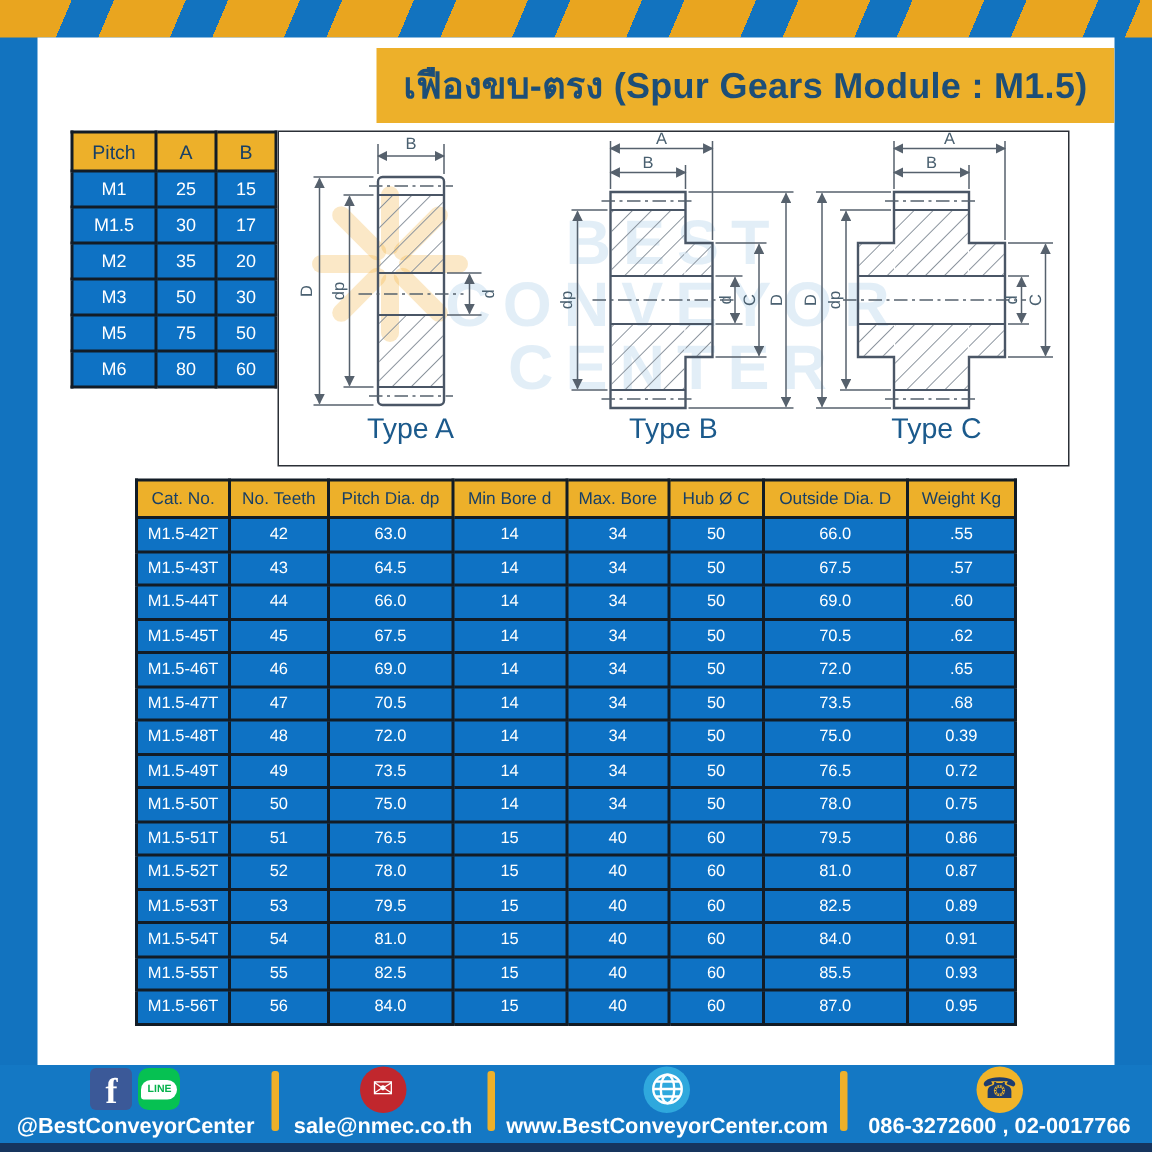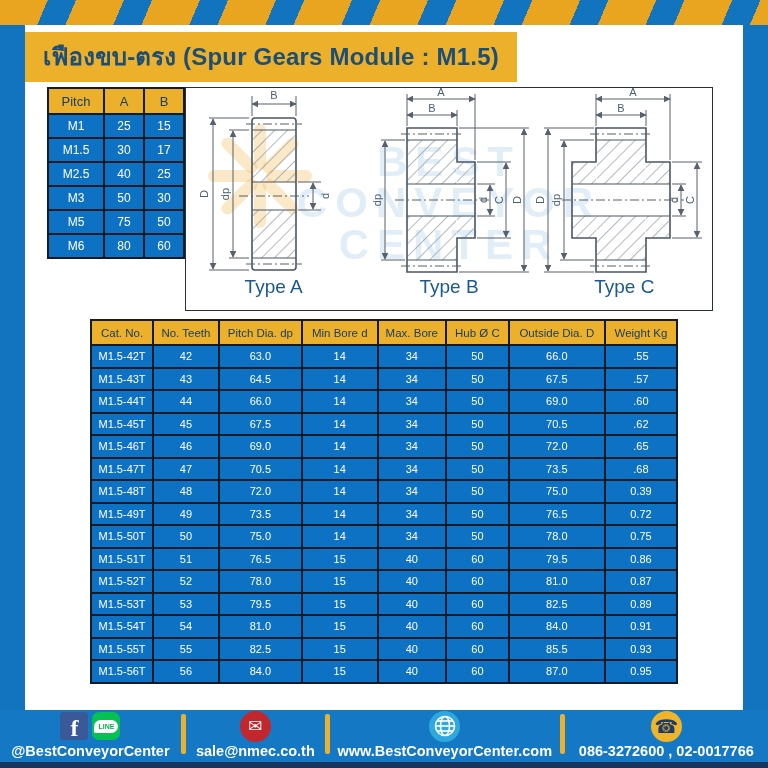--- a/index.html
+++ b/index.html
@@ -12,21 +12,21 @@
   .hazard{
     position:absolute;top:0;left:0;right:0;height:25px;
     background:repeating-linear-gradient(113deg,#e9a51f 0 44px,#1273bf 44px 70px);
   }
   
   .sheet{
     position:absolute;left:25px;right:25px;top:25px;bottom:58px;
     background:#ffffff;overflow:hidden;
   }
   
-  .title-wrap{text-align:left;margin-top:7px;}
+  .title-wrap{text-align:right;margin-top:7px;}
   .title-block{
     display:inline-block;background:#edb02a;color:#1c4e78;
     font-size:24px;font-weight:bold;padding:5px 18px 6px 18px;letter-spacing:.2px;
   }
   
   .upper-row{display:flex;align-items:flex-start;padding:0 30px 0 22px;margin-top:5px;}
   table{border-collapse:collapse;table-layout:fixed;}
   th,td{border:2px solid #121c26;text-align:center;vertical-align:middle;padding:0;}
   th{background:#edb02a;color:#173f66;font-weight:normal;}
   td{background:#0e72c4;color:#ffffff;}
@@ -121,23 +121,23 @@
             <td>M1</td>
             <td>25</td>
             <td>15</td>
           </tr>
           <tr>
             <td>M1.5</td>
             <td>30</td>
             <td>17</td>
           </tr>
           <tr>
-            <td>M2.5</td>
-            <td>40</td>
-            <td>25</td>
+            <td>M2</td>
+            <td>35</td>
+            <td>20</td>
           </tr>
           <tr>
             <td>M3</td>
             <td>50</td>
             <td>30</td>
           </tr>
           <tr>
             <td>M5</td>
             <td>75</td>
             <td>50</td>

